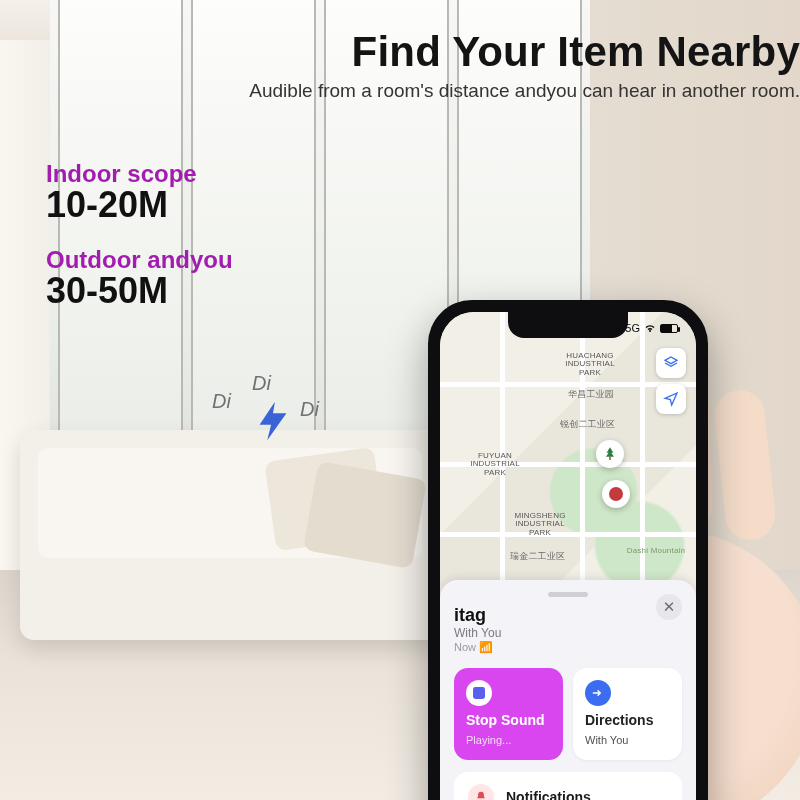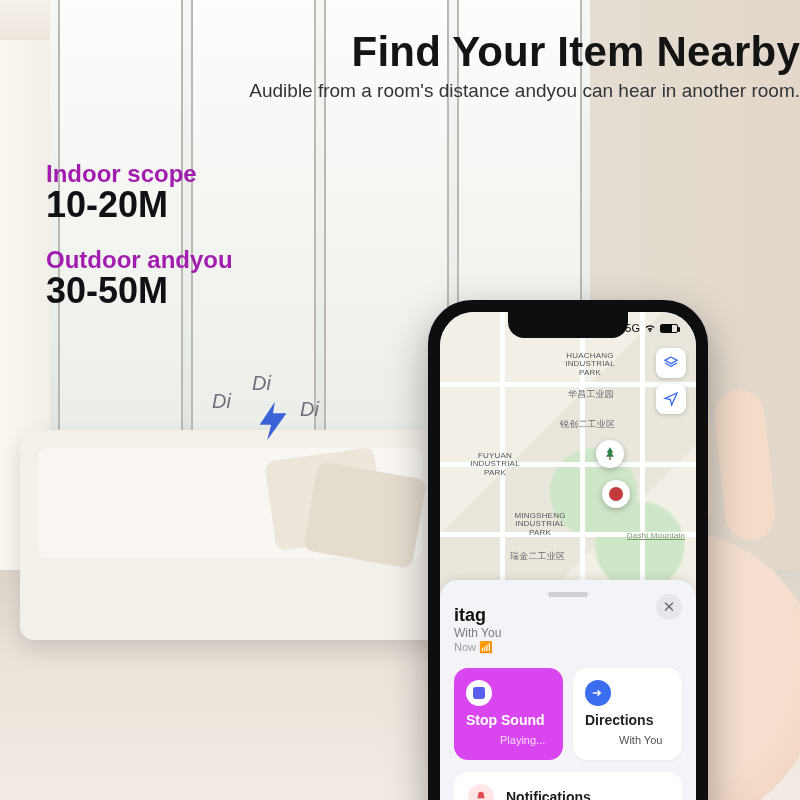--- a/index.html
+++ b/index.html
@@ -147,21 +147,21 @@
   .card{
     flex:1; border-radius:14px; padding:12px 12px 14px; min-height:86px;
     display:flex; flex-direction:column; gap:6px;
   }
   .card.primary{ background:#d946ef; color:#fff; }
   .card.secondary{ background:#fff; color:#222; box-shadow:0 1px 3px rgba(0,0,0,0.06); }
   .card .ic{ width:26px;height:26px;border-radius:50%; display:flex;align-items:center;justify-content:center; }
   .card.primary .ic{ background:#fff; }
   .card.secondary .ic{ background:#3a6df0; color:#fff; }
   .card .ttl{ font-size:14px; font-weight:600; }
-  .card .sb{ font-size:11px; opacity:0.8;margin-left:34px; }
+  .card .sb{ font-size:11px; opacity:0.8; }
   .row2{
     margin-top:12px; background:#fff; border-radius:14px; padding:12px 14px;
     display:flex; align-items:center; gap:12px;
   }
   .row2 .ic2{ width:26px;height:26px;border-radius:50%;background:#ffe5e6;color:#e24a52;display:flex;align-items:center;justify-content:center;font-size:14px; }
   .row2 .ttl2{ font-size:14px; font-weight:600; color:#1a1a1a; }
 
   
   .hand{
     position:absolute; right:0; bottom:0; width:360px; height:330px; pointer-events:none;
@@ -268,21 +268,21 @@
 PARK</div>
       <div class="poi cjk" style="left:128px; top:78px;">华昌工业园</div>
       <div class="poi cjk" style="left:120px; top:108px;">锐创二工业区</div>
       <div class="poi" style="left:20px; top:140px; width:70px; white-space:pre-line;">FUYUAN
 INDUSTRIAL
 PARK</div>
       <div class="poi" style="left:60px; top:200px; width:80px; white-space:pre-line;">MINGSHENG
 INDUSTRIAL
 PARK</div>
       <div class="poi cjk" style="left:70px; top:240px;">瑞金二工业区</div>
-      <div class="poi" style="left:186px; top:220px; width:60px; color:#7a9a6b; text-transform:none;text-decoration:underline;">Dashi Mountain</div>
+      <div class="poi" style="left:186px; top:235px; width:60px; color:#7a9a6b; text-transform:none;">Dashi Mountain</div>
 
       <div class="map-ctrl ct1">
         <svg width="16" height="16" viewBox="0 0 24 24">
             <path d="M12 3l9 5-9 5-9-5 9-5zm-9 9l9 5 9-5" fill="none" stroke="#3a6df0" stroke-width="2"></path>
           </svg>
       </div>
       <div class="map-ctrl ct2">
         <svg width="16" height="16" viewBox="0 0 24 24">
             <path d="M3 11l18-8-8 18-2-8-8-2z" fill="none" stroke="#3a6df0" stroke-width="2"></path>
           </svg>

